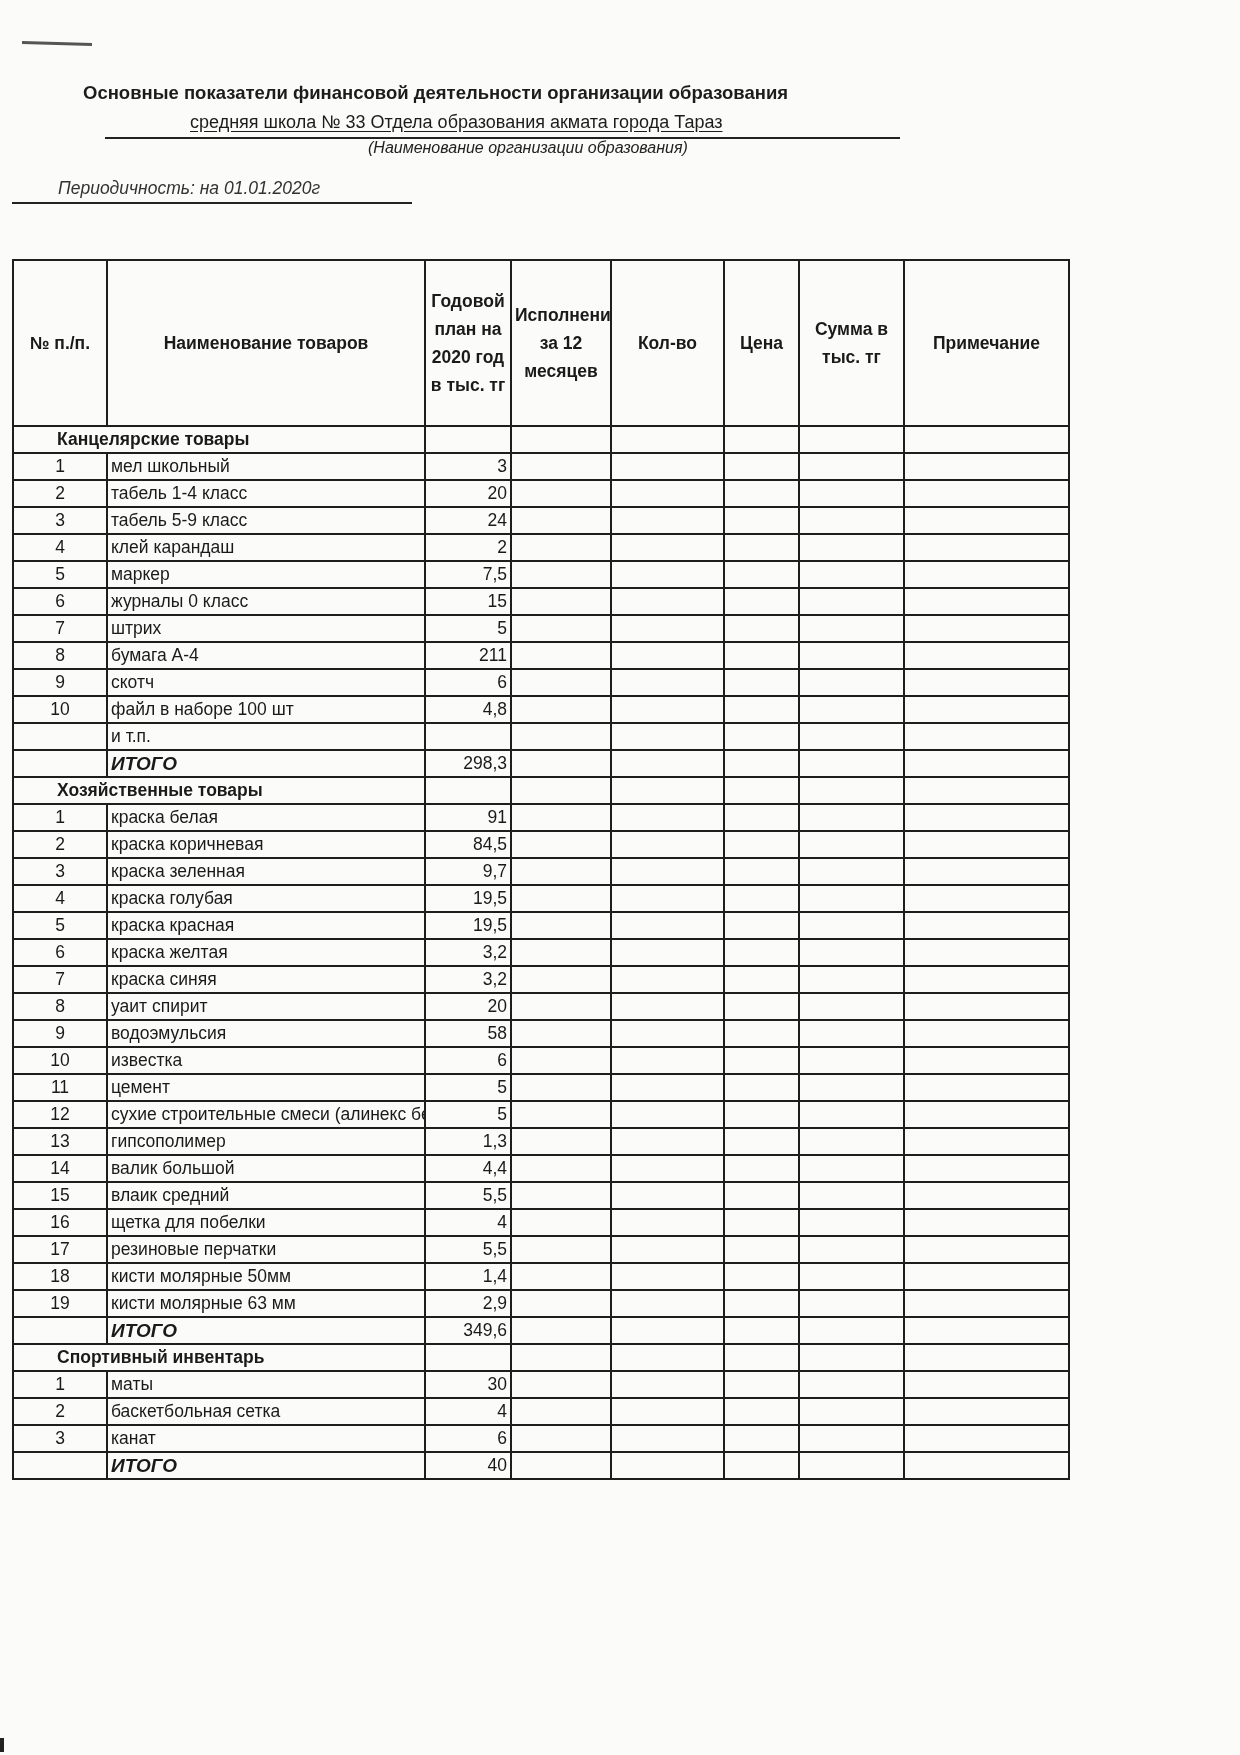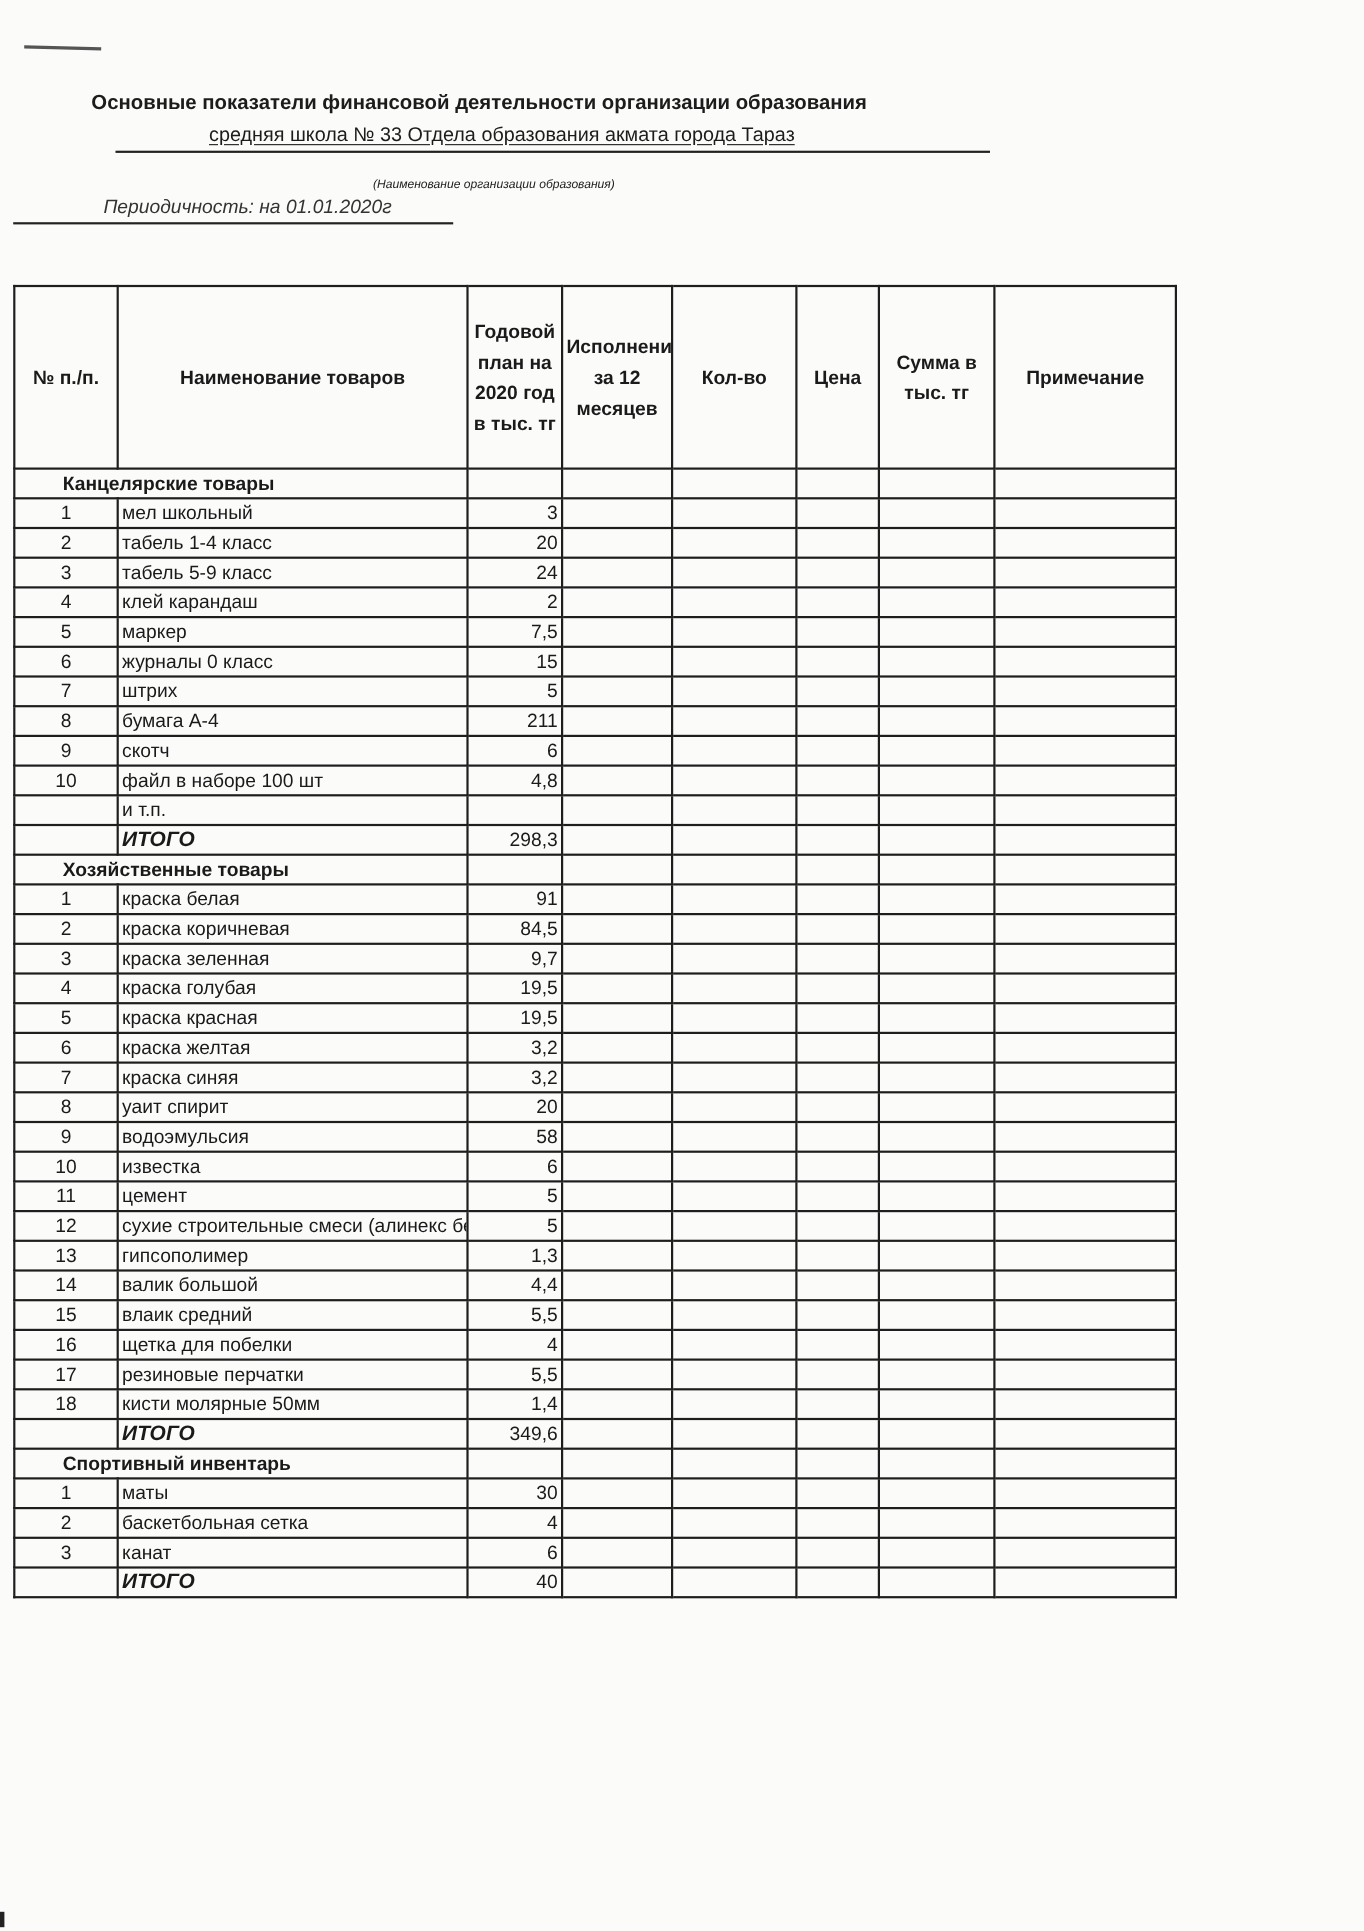--- a/index.html
+++ b/index.html
@@ -4,22 +4,22 @@
 <style>
   html, body { margin:0; padding:0; }
   body {
     width:1240px; height:1755px; background:#fbfbfa; position:relative; overflow:hidden;
     font-family:"Liberation Sans", sans-serif; color:#1a1a1a;
   }
   .scan-mark { position:absolute; left:22px; top:42px; width:70px; height:3px; background:#555; transform:rotate(1.5deg); }
   .title { position:absolute; left:83px; top:82px; width:760px; font-size:18.5px; font-weight:bold; color:#1c1c1c; }
   .org { position:absolute; left:190px; top:112px; font-size:18px; text-decoration:underline; text-underline-offset:3px; color:#1c1c1c; }
   .org-line { position:absolute; left:105px; top:137px; width:795px; height:2px; background:#222; }
-  .org-caption { position:absolute; left:339px; top:139px; font-size:11px; font-style:italic; color:#222;margin-top:23px; }
-  .period { position:absolute; left:58px; top:178px; font-size:17.5px; font-style:italic; color:#333;margin-left:36px; }
+  .org-caption { position:absolute; left:368px; top:139px; font-size:16px; font-style:italic; color:#222; }
+  .period { position:absolute; left:58px; top:178px; font-size:17.5px; font-style:italic; color:#333; }
   .period-line { position:absolute; left:12px; top:202px; width:400px; height:2px; background:#222; }
 
   table.grid {
     position:absolute; left:12px; top:259px; width:1056px;
     border-collapse:collapse; table-layout:fixed;
     font-size:17.5px;
   }
   table.grid td, table.grid th { border:2px solid #1e1e1e; padding:0 3px; height:25px; line-height:25px; overflow:hidden; white-space:nowrap; }
   table.grid th { font-weight:bold; font-size:17.5px; line-height:28px; white-space:normal; text-align:center; vertical-align:middle; height:164px; }
   td.num { text-align:center; }
@@ -378,20 +378,30 @@
         <td class="num">18</td>
         <td class="name">кисти молярные 50мм</td>
         <td class="plan">1,4</td>
         <td></td>
         <td></td>
         <td></td>
         <td></td>
         <td></td>
       </tr>
       <tr>
+        <td class="num">19</td>
+        <td class="name">кисти молярные 63 мм</td>
+        <td class="plan">2,9</td>
+        <td></td>
+        <td></td>
+        <td></td>
+        <td></td>
+        <td></td>
+      </tr>
+      <tr>
         <td class="num"></td>
         <td class="name total-label">ИТОГО</td>
         <td class="plan">349,6</td>
         <td></td>
         <td></td>
         <td></td>
         <td></td>
         <td></td>
       </tr>
       <tr class="section">

